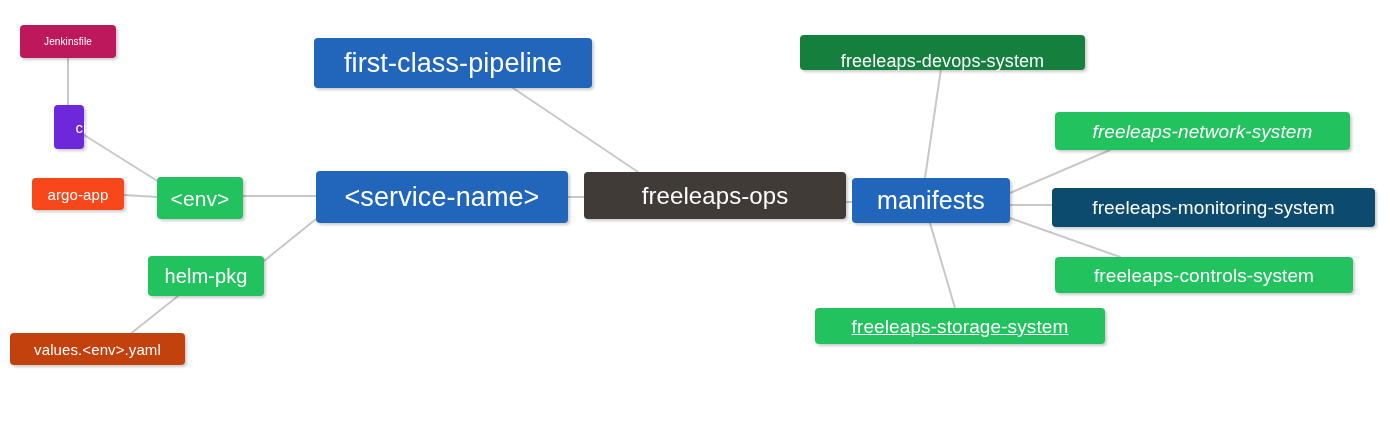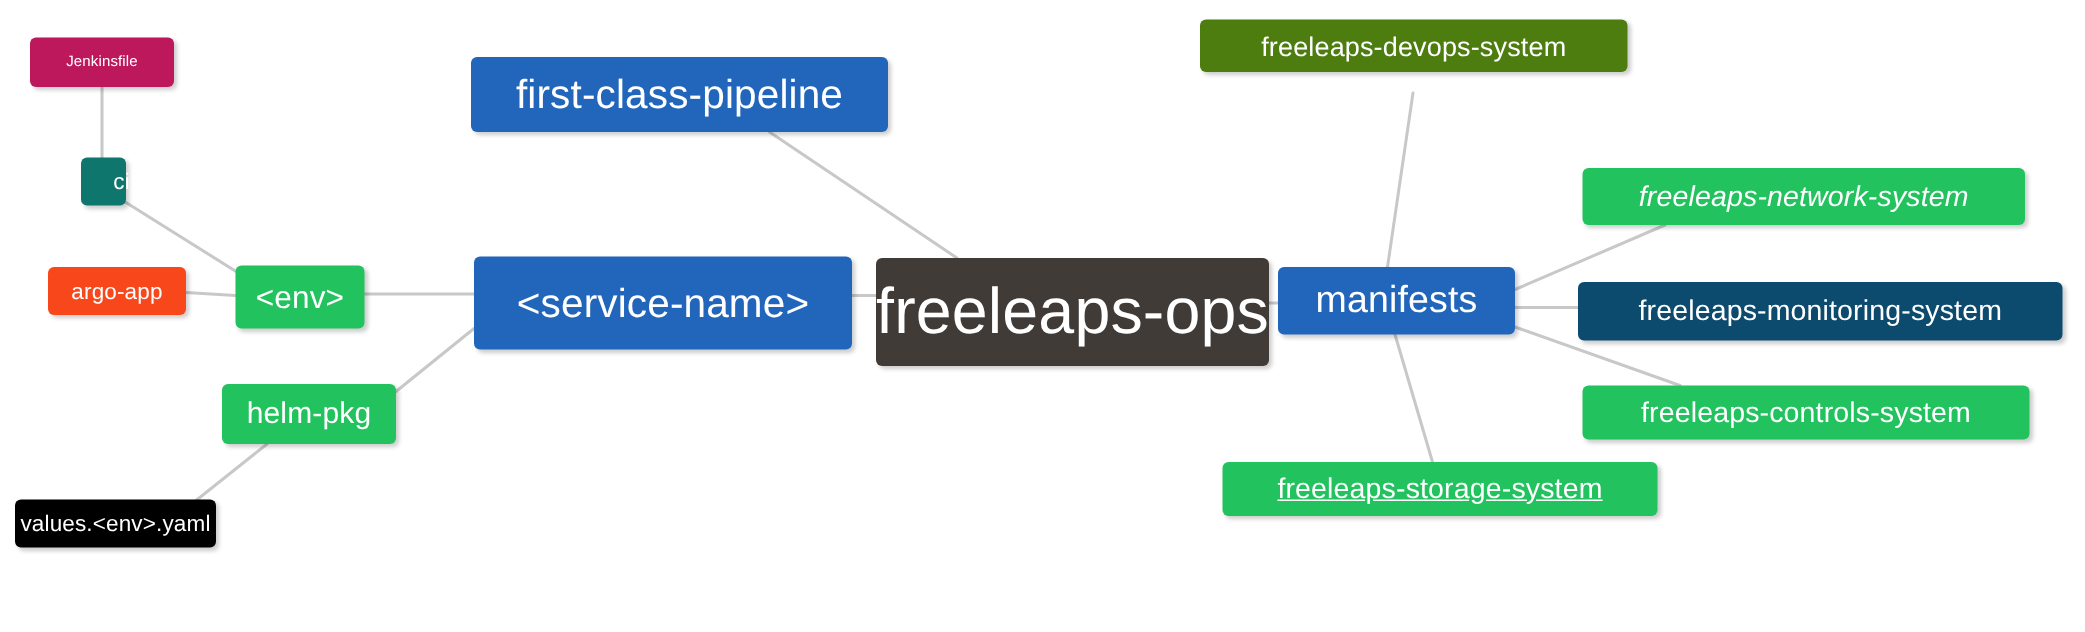--- a/index.html
+++ b/index.html
@@ -62,48 +62,48 @@
       <line x1="925" y1="178" x2="942" y2="62" stroke="#c8c8c8" stroke-width="2" stroke-linecap="round"></line>
       <line x1="1010" y1="193" x2="1110" y2="150" stroke="#c8c8c8" stroke-width="2" stroke-linecap="round"></line>
       <line x1="1010" y1="205" x2="1052" y2="205" stroke="#c8c8c8" stroke-width="2" stroke-linecap="round"></line>
       <line x1="1010" y1="218" x2="1120" y2="257" stroke="#c8c8c8" stroke-width="2" stroke-linecap="round"></line>
       <line x1="930" y1="223" x2="955" y2="308" stroke="#c8c8c8" stroke-width="2" stroke-linecap="round"></line>
     </svg>
   <div id="node-layer">
       <div class="mm-node" style="left: 20px; top: 25px; width: 96px; height: 33px; background: #be185d; font-size: 10px;">
         <span class="mm-label">Jenkinsfile</span>
       </div>
-      <div class="mm-node" style="left: 54px; top: 105px; width: 30px; height: 32px; background: #0f766e; font-size: 15px; padding-left: 24px;">
+      <div class="mm-node" style="left: 54px; top: 105px; width: 30px; height: 44px; background: #6d28d9; font-size: 15px; padding-left: 24px;">
         <span class="mm-label">ci</span>
       </div>
       <div class="mm-node" style="left: 32px; top: 178px; width: 92px; height: 32px; background: rgb(248, 72, 27); font-size: 15px;">
         <span class="mm-label">argo-app</span>
       </div>
       <div class="mm-node" style="left: 157px; top: 177px; width: 86px; height: 42px; background: rgb(34, 195, 94); font-size: 21px;">
         <span class="mm-label">&lt;env&gt;</span>
       </div>
       <div class="mm-node" style="left: 148px; top: 256px; width: 116px; height: 40px; background: rgb(34, 195, 94); font-size: 20px;">
         <span class="mm-label">helm-pkg</span>
       </div>
-      <div class="mm-node" style="left: 10px; top: 333px; width: 134px; height: 32px; background: #000000; font-size: 15px;">
+      <div class="mm-node" style="left: 10px; top: 333px; width: 175px; height: 32px; background: #c2410c; font-size: 15px;">
         <span class="mm-label">values.&lt;env&gt;.yaml</span>
       </div>
       <div class="mm-node" style="left: 314px; top: 38px; width: 278px; height: 50px; background: rgb(34, 102, 187); font-size: 27px;">
         <span class="mm-label">first-class-pipeline</span>
       </div>
-      <div class="mm-node" style="left: 316px; top: 171px; width: 252px; height: 62px; background: rgb(34, 102, 187); font-size: 27px;">
+      <div class="mm-node" style="left: 316px; top: 171px; width: 252px; height: 52px; background: rgb(34, 102, 187); font-size: 27px;">
         <span class="mm-label">&lt;service-name&gt;</span>
       </div>
-      <div class="mm-node" style="left: 584px; top: 172px; width: 262px; height: 72px; background: rgb(64, 59, 55); font-size: 43px;">
+      <div class="mm-node" style="left: 584px; top: 172px; width: 262px; height: 47px; background: rgb(64, 59, 55); font-size: 24px;">
         <span class="mm-label">freeleaps-ops</span>
       </div>
       <div class="mm-node" style="left: 852px; top: 178px; width: 158px; height: 45px; background: rgb(34, 102, 187); font-size: 25px;">
         <span class="mm-label">manifests</span>
       </div>
-      <div class="mm-node" style="left: 800px; top: 13px; width: 285px; height: 35px; background: #4d7c0f; font-size: 18px;">
+      <div class="mm-node" style="left: 800px; top: 35px; width: 285px; height: 35px; background: #15803d; font-size: 18px; align-items: flex-end;">
         <span class="mm-label">freeleaps-devops-system</span>
       </div>
       <div class="mm-node" style="left: 1055px; top: 112px; width: 295px; height: 38px; background: rgb(34, 195, 94); font-size: 19px; font-style: italic;">
         <span class="mm-label">freeleaps-network-system</span>
       </div>
       <div class="mm-node" style="left: 1052px; top: 188px; width: 323px; height: 39px; background: #0c4a6e; font-size: 19px;">
         <span class="mm-label">freeleaps-monitoring-system</span>
       </div>
       <div class="mm-node" style="left: 1055px; top: 257px; width: 298px; height: 36px; background: rgb(34, 195, 94); font-size: 19px;">
         <span class="mm-label">freeleaps-controls-system</span>

